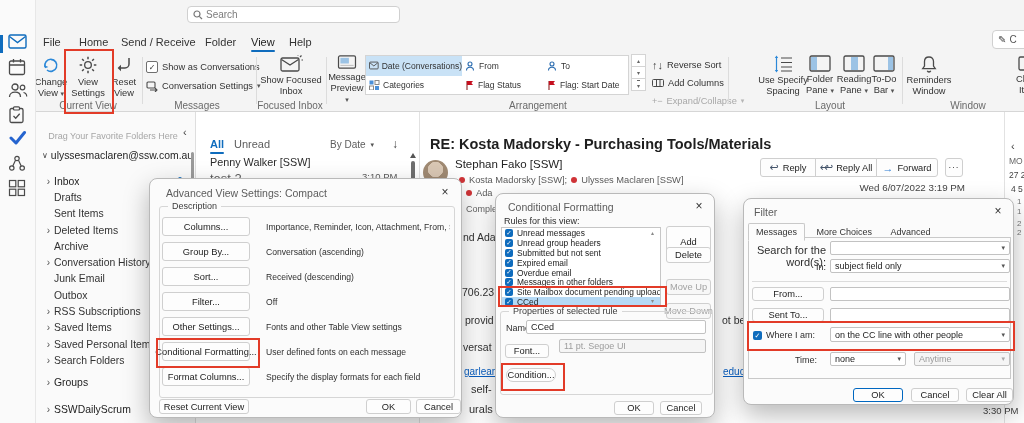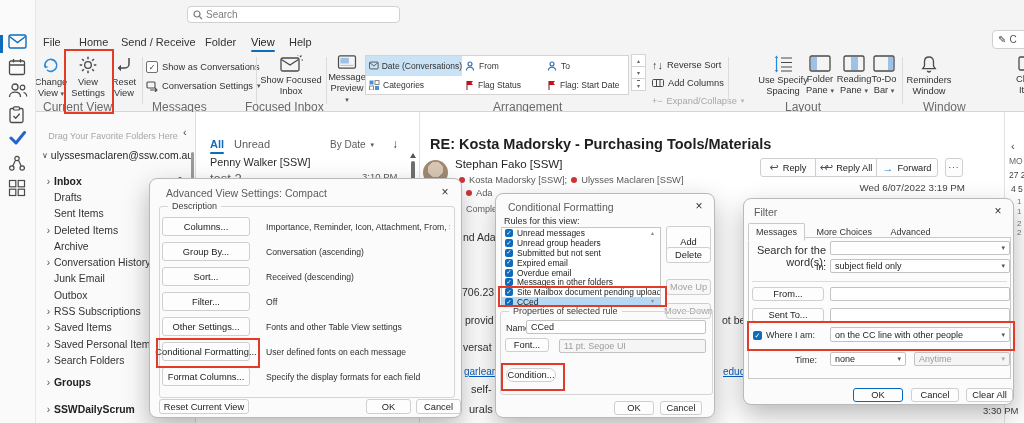--- a/index.html
+++ b/index.html
@@ -4,36 +4,36 @@
 <style>
   html,body{margin:0;padding:0}
   #screen{position:relative;width:1024px;height:423px;background:#fff;font-family:"Liberation Sans",sans-serif;overflow:hidden;color:#1f1f1f}
   .abs{position:absolute}
   
   .chrome{position:absolute;left:0;top:0;width:1024px;height:112px;background:#f4f4f4;border-bottom:1px solid #d6d6d6;box-sizing:border-box}
   .searchbox{position:absolute;left:187px;top:6px;width:213px;height:17px;background:#fff;border:1px solid #d0d0d0;border-radius:4px;display:flex;align-items:center;gap:6px;padding-left:18px;box-sizing:border-box;font-size:10px;color:#7c7c7c}
   .menu-item{position:absolute;top:30px;height:23px;display:flex;align-items:center;font-size:11px;color:#333;padding:0 3px}
   .menu-item.active .mu{position:absolute;left:3px;right:3px;bottom:1px;height:2.5px;background:#0f6cbd;border-radius:2px}
   .vsep{position:absolute;width:1px;background:#dcdcdc;top:57px;height:47px}
-  .glabel{position:absolute;top:100px;font-size:12px;color:#6a6a6a;width:90px}
+  .glabel{position:absolute;top:100px;font-size:10px;color:#6a6a6a;text-align:center;width:90px}
   .bigbtn{position:absolute;top:55px;height:50px;display:flex;flex-direction:column;align-items:center;justify-content:flex-start;gap:2px}
   .bigbtn .lbl{font-size:9.3px;color:#333;text-align:center;line-height:1.18}
   .smallrow{position:absolute;display:flex;align-items:center;gap:4px;font-size:9.3px;color:#333;height:14px}
   .cvx{font-size:7px;color:#555}
   .gal{position:absolute;left:365px;top:55px;width:264px;height:40px;background:#fff;border:1px solid #d4d4d4;display:grid;grid-template-columns:96px 82px 84px;grid-auto-rows:19.5px;box-sizing:border-box}
   .gitem{display:flex;align-items:center;gap:3px;font-size:8.5px;color:#333;padding-left:3px;white-space:nowrap;overflow:hidden}
   .gitem.sel{background:#c9e2f6}
   .gscroll{position:absolute;left:631px;top:55px;width:15px}
   .gsb{width:15px;height:13px;background:#fff;border:1px solid #d4d4d4;box-sizing:border-box;display:flex;align-items:center;justify-content:center;font-size:6px;color:#666;margin-top:-1px}
   
   .rail{position:absolute;left:0;top:0;width:36px;height:423px;background:#fafafa;border-right:1px solid #e7e7e7;box-sizing:border-box}
   .railico{position:absolute;left:8px;width:20px;height:20px;color:#4a4a4a}
   .folderpane{position:absolute;left:36px;top:112px;width:160px;height:311px;background:#fafafa;border-right:1px solid #dedede;box-sizing:border-box}
   .frow{display:flex;align-items:center;height:16.3px;font-size:10.4px;color:#333}
-  .frow.b .flab{font-weight:bold;color:#222}
+  .frow.b .flab{font-weight:normal;color:#222}
   .farw{width:11px;text-align:center;font-size:10px;color:#555;flex:none;margin-left:7px}
   .flab{white-space:nowrap;overflow:hidden}
   .msglist{position:absolute;left:196px;top:112px;width:224px;height:311px;background:#fff;border-right:1px solid #e2e2e2;box-sizing:border-box}
   .readpane{position:absolute;left:420px;top:112px;width:584px;height:311px;background:#fff}
   .todostrip{position:absolute;left:1004px;top:112px;width:20px;height:311px;background:#fff;border-left:1px solid #e2e2e2;box-sizing:border-box;overflow:hidden}
   
   .dlg{position:absolute;background:#fbfbfb;border:1px solid #b9b9b9;border-radius:8px;box-shadow:0 10px 26px rgba(0,0,0,.28);box-sizing:border-box}
   .dtitle{position:absolute;font-size:10.5px;color:#5c5c5c;white-space:nowrap}
   .dx{position:absolute;font-size:12px;color:#333;width:16px;height:16px;display:flex;align-items:center;justify-content:center}
   .gbox{position:absolute;border:1px solid #d6d6d6;border-radius:3px}
@@ -569,21 +569,21 @@
     <div class="redbox" style="left:2px;top:92px;width:165px;height:17px"></div>
     <div class="btn abs" style="left:170px;top:32px;width:45px;height:32px;border-radius:3px">Add</div>
     <div class="btn abs" style="left:170px;top:53px;width:45px;height:16px;border-radius:3px">Delete</div>
     <div class="btn dis abs" style="left:170px;top:85px;width:45px;height:16px;border-radius:3px">Move Up</div>
     <div class="btn dis abs" style="left:170px;top:109px;width:45px;height:16px;border-radius:3px">Move Down</div>
     <div class="gbox" style="left:4px;top:117px;width:211px;height:82px">
       <span class="gleg">Properties of selected rule</span>
     </div>
     <div class="abs" style="left:10px;top:129px;font-size:9px;color:#2e2e2e">Name:</div>
     <div class="field" style="left:30px;top:126px;width:180px;height:14px">CCed</div>
-    <div class="btn abs" style="left:9px;top:144px;width:44px;height:14px;border-radius:3px">Font...</div>
+    <div class="btn abs" style="left:9px;top:150px;width:44px;height:14px;border-radius:3px">Font...</div>
     <div class="field dis" style="left:63px;top:145px;width:147px;height:14px">11 pt. Segoe UI</div>
     <div class="btn abs" style="left:10px;top:174px;width:50px;height:14px;border-radius:7px">Condition...</div>
     <div class="redbox" style="left:5px;top:169px;width:60px;height:24px"></div>
     <div class="btn abs" style="left:118px;top:207px;width:40px;height:14px;border-radius:3px">OK</div>
     <div class="btn abs" style="left:164px;top:207px;width:42px;height:14px;border-radius:3px">Cancel</div>
   </div>
 
   <div class="dlg" style="left:743px;top:198px;width:271px;height:207px;z-index:12">
     <div class="dtitle" style="left:10px;top:7px">Filter</div>
     <div class="dx" style="right:7px;top:4px">×</div>

